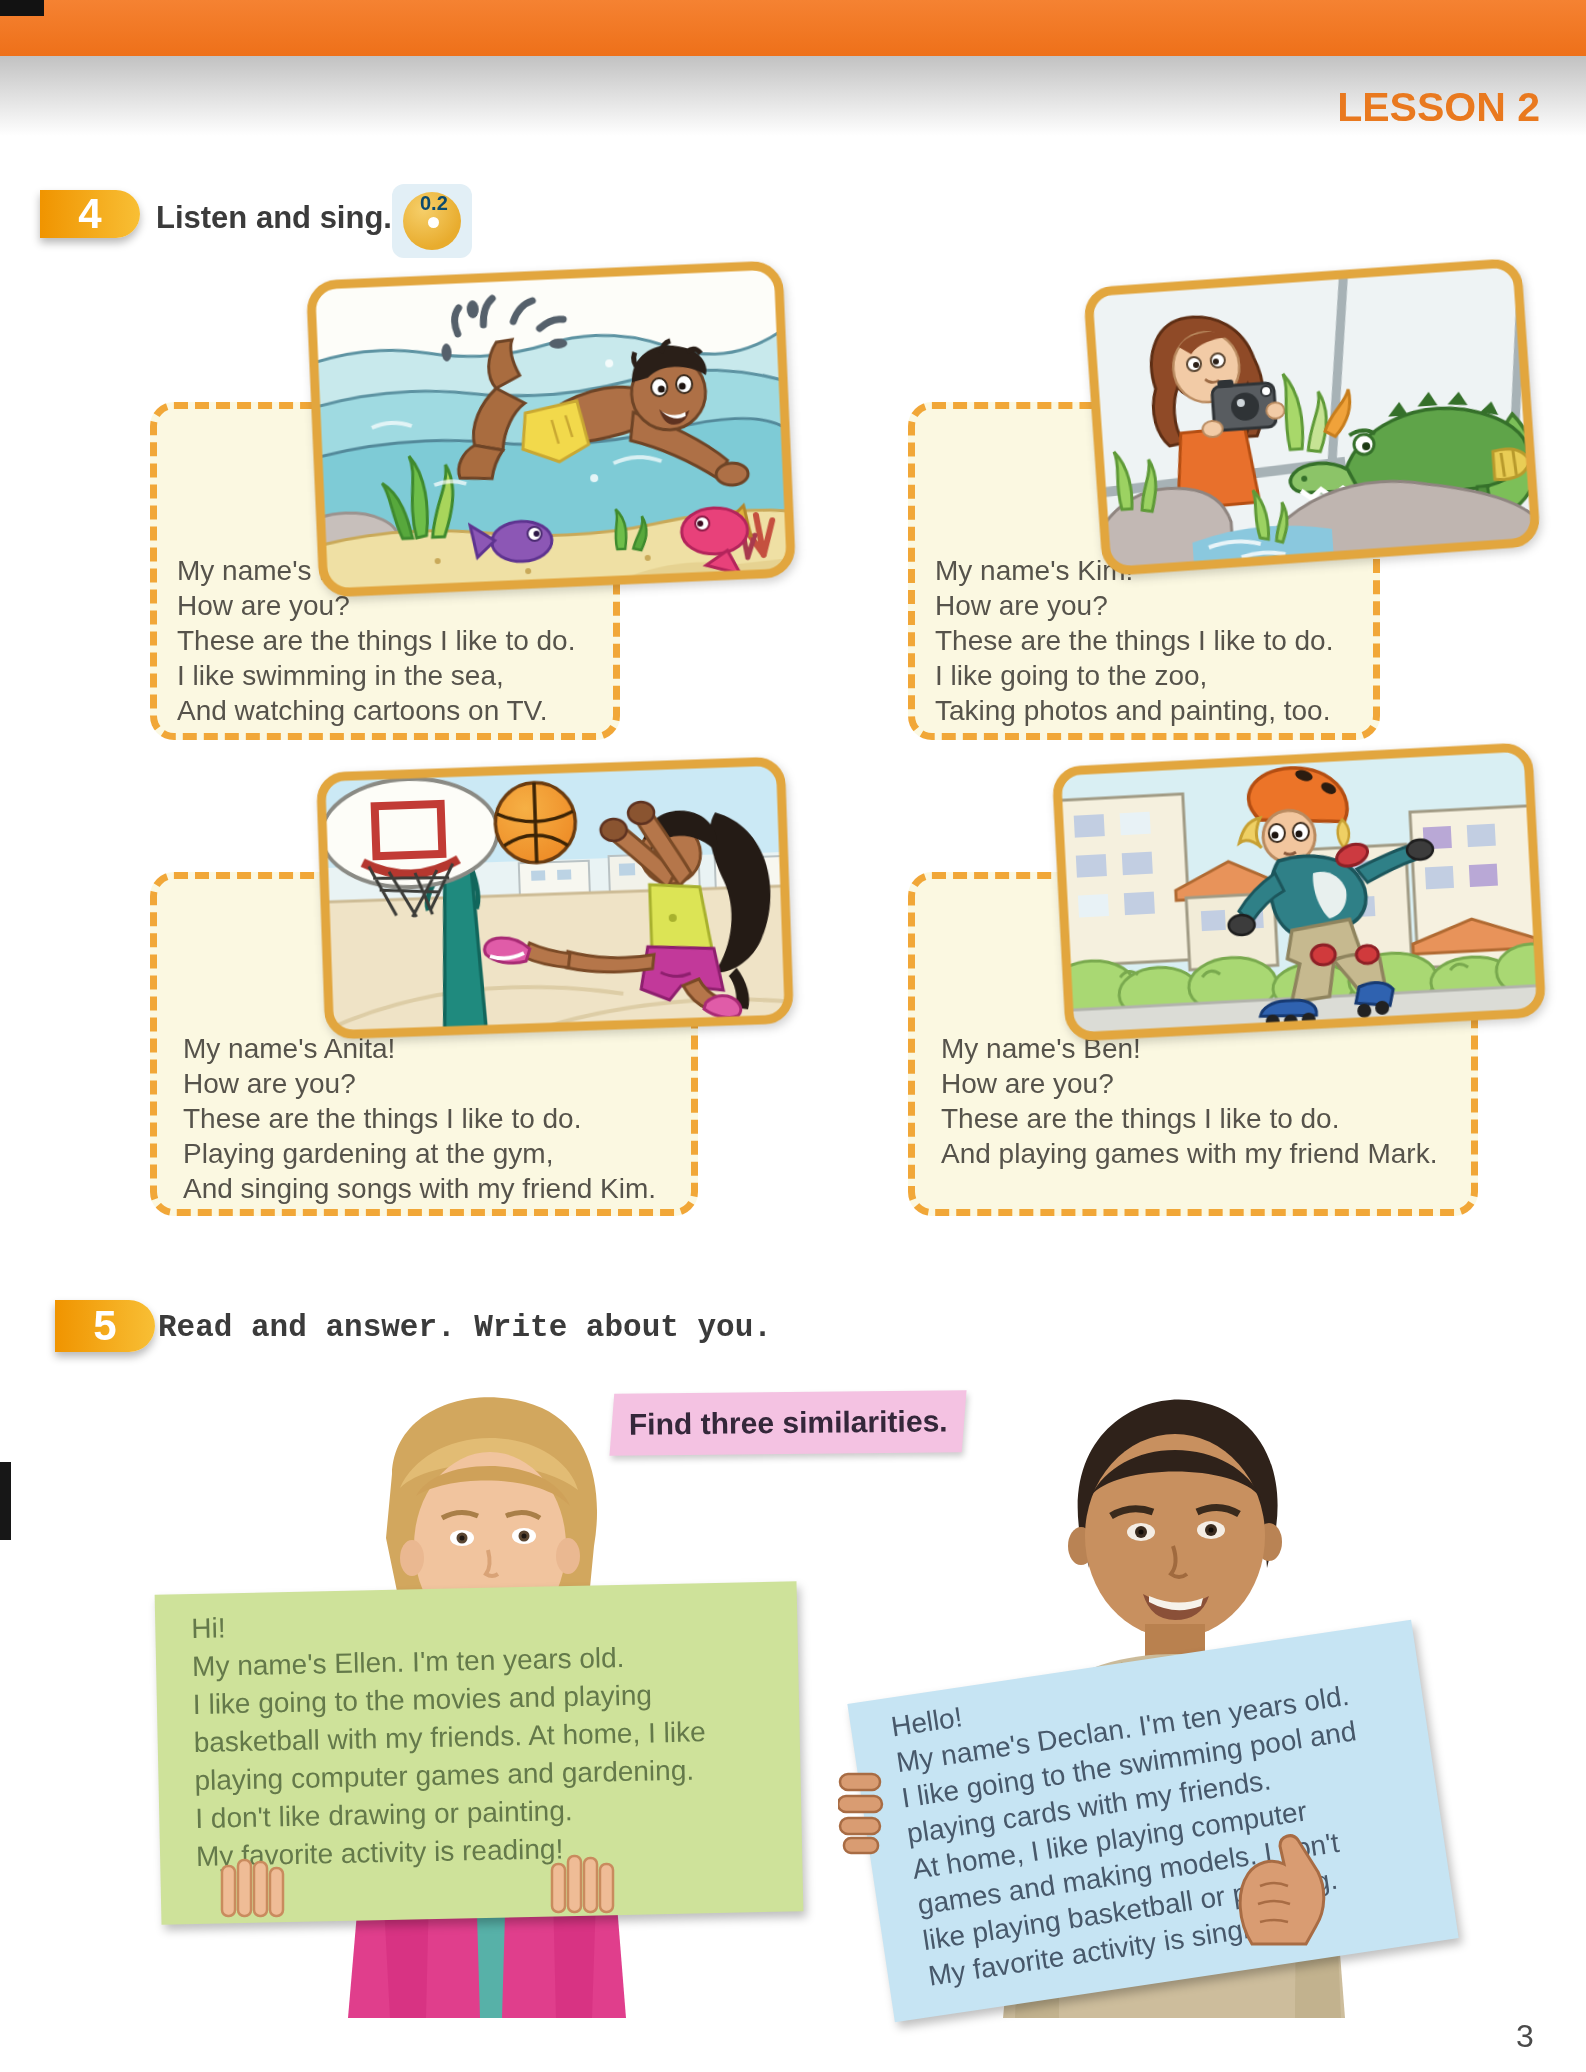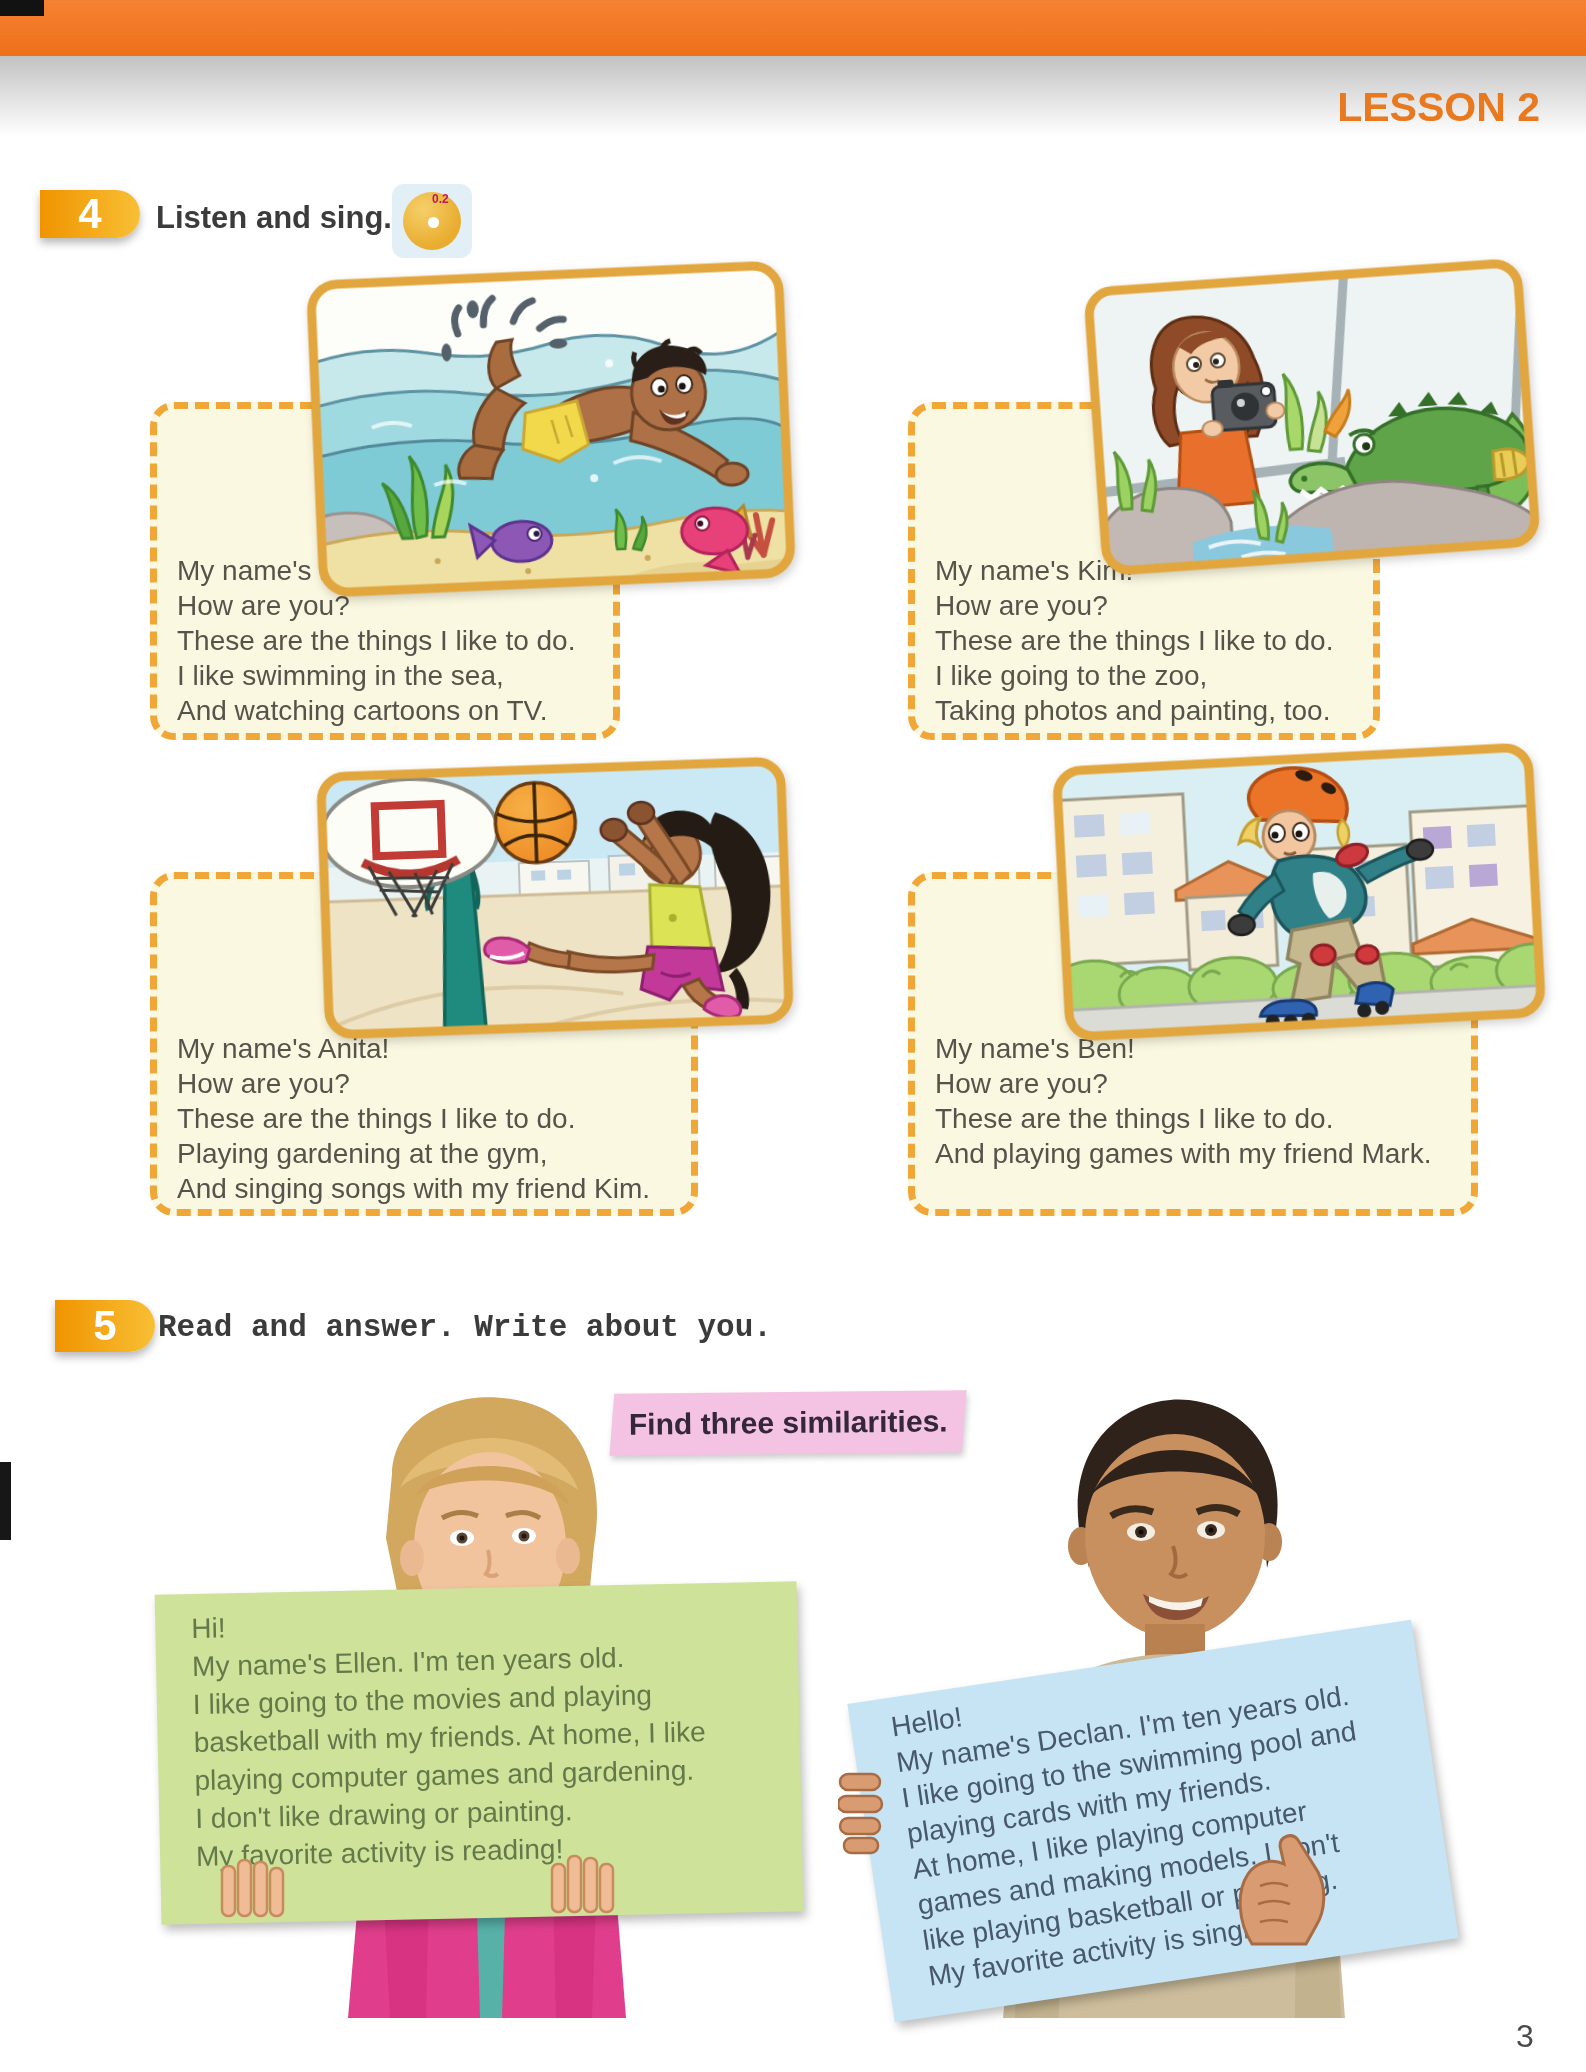--- a/index.html
+++ b/index.html
@@ -19,29 +19,29 @@
   .b4{left:40px;top:190px;width:100px;}
   .b5{left:55px;top:1300px;width:100px;height:52px;}
   .instr{font-size:31px;font-weight:bold;color:#3b3b3b;text-align:center;}
   .i4{left:156px;top:200px;}
   .i5{left:158px;top:1310px;font-family:Liberation Mono, monospace;}
   
   .audio{left:392px;top:184px;width:80px;height:74px;background:#e2eff6;border-radius:12px;}
   .cd{position:absolute;left:11px;top:8px;width:58px;height:58px;border-radius:50%;
       background:radial-gradient(circle at 35% 30%,#f6cf6a,#e8ac2e 70%);}
   .cd-hole{position:absolute;left:36px;top:33px;width:11px;height:11px;border-radius:50%;background:#fff;}
-  .track{position:absolute;left:40px;top:8px;font-size:12px;font-weight:bold;color:#be185d;}
+  .track{position:absolute;left:28px;top:8px;font-size:20px;font-weight:bold;color:#0c4a6e;}
   
   .card{background:#fbf8e1;border:7px dashed #f1a738;border-radius:24px;box-sizing:border-box;}
   .c1{left:150px;top:402px;width:470px;height:338px;}
   .c2{left:908px;top:402px;width:472px;height:338px;}
   .c3{left:150px;top:872px;width:548px;height:344px;}
   .c4{left:908px;top:872px;width:570px;height:344px;}
   .verse{position:absolute;left:20px;top:144px;font-size:28px;line-height:35px;color:#56534b;white-space:nowrap;}
-  .c3 .verse,.c4 .verse{top:152px;}
+  .c3 .verse,.c4 .verse{top:152px;margin-left:6px;}
   
   .pic{filter:drop-shadow(2px 4px 5px rgba(0,0,0,.18));}
   .p1{left:312px;top:270px;width:478px;height:318px;transform:rotate(-2.5deg);}
   .p2{left:1092px;top:272px;width:440px;height:290px;transform:rotate(-4deg);}
   .p3{left:320px;top:764px;width:470px;height:268px;transform:rotate(-2deg);}
   .p4{left:1058px;top:754px;width:482px;height:276px;transform:rotate(-3deg);}
   
   .photo{z-index:1;}
   .sign{z-index:2;box-shadow:3px 6px 10px rgba(0,0,0,.25);}
   .hand{z-index:3;}

